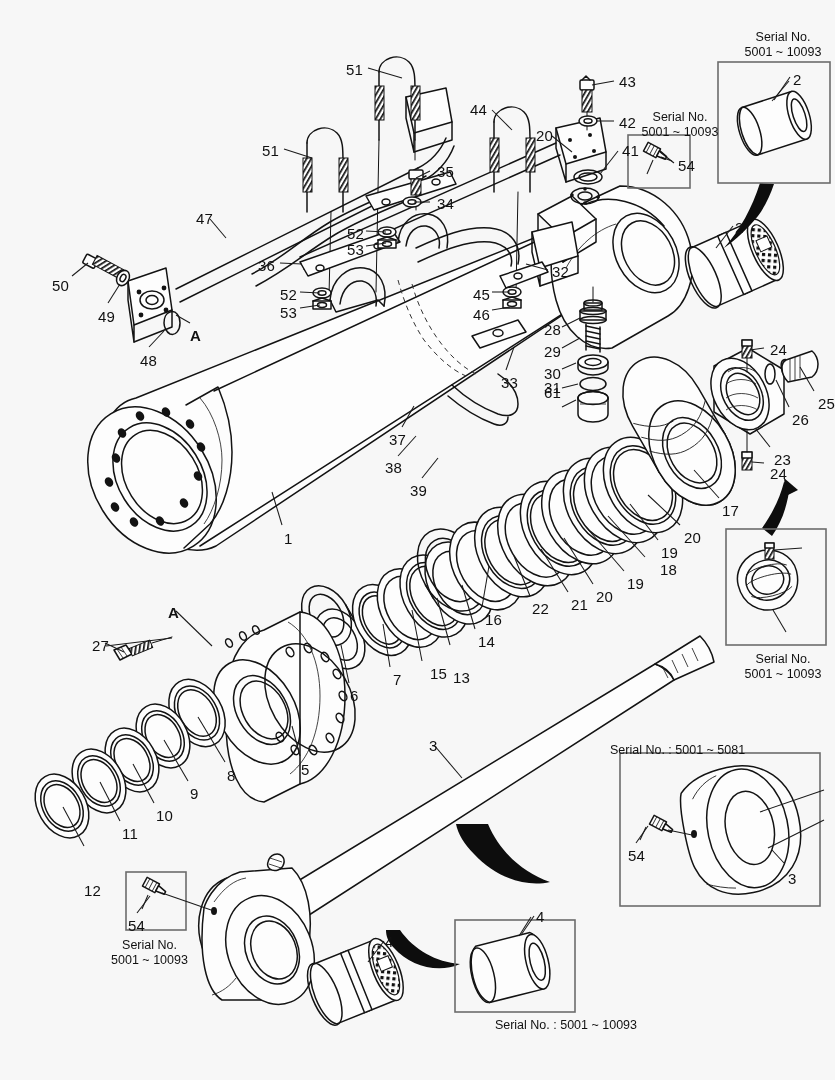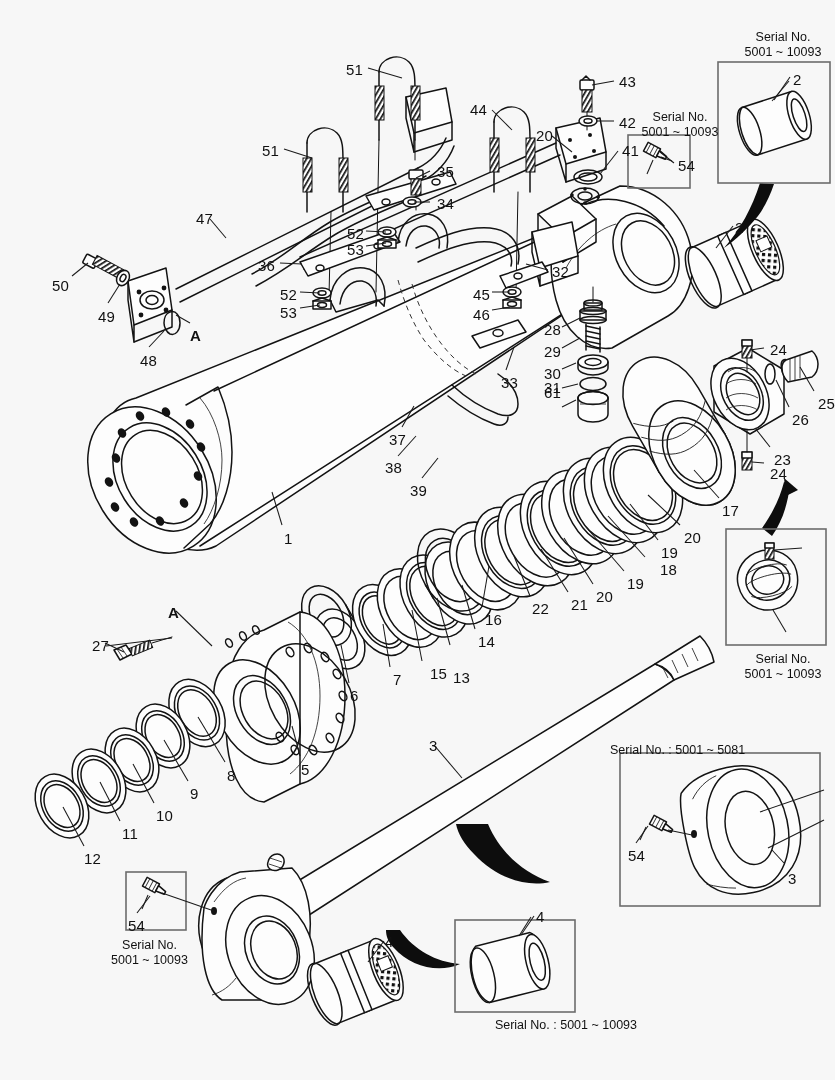--- a/index.html
+++ b/index.html
@@ -777,21 +777,21 @@
       <div class="lbl" style="left: 430px; top: 666px; text-align: right;">15</div>
       <div class="lbl" style="left: 92px; top: 638px;">27</div>
       <div class="lbl" style="left: 393px; top: 672px;">7</div>
       <div class="lbl" style="left: 350px; top: 688px;">6</div>
       <div class="lbl" style="left: 301px; top: 762px;">5</div>
       <div class="lbl" style="left: 227px; top: 768px;">8</div>
       <div class="lbl" style="left: 190px; top: 786px;">9</div>
       <div class="lbl" style="left: 429px; top: 738px;">3</div>
       <div class="lbl" style="left: 156px; top: 808px;">10</div>
       <div class="lbl" style="left: 122px; top: 826px;">11</div>
-      <div class="lbl" style="left: 84px; top: 851px; text-align: center;">12</div>
+      <div class="lbl" style="left: 84px; top: 883px; text-align: center;">12</div>
       <div class="lbl" style="left: 128px; top: 918px;">54</div>
       <div class="lbl" style="left: 628px; top: 848px;">54</div>
       <div class="lbl" style="left: 788px; top: 871px;">3</div>
       <div class="lbl" style="left: 385px; top: 934px;">4</div>
       <div class="lbl" style="left: 536px; top: 909px;">4</div>
     </div>
 <div id="note-layer">
       <div class="note" style="left: 728px; top: 30px; width: 110px; text-align: center;">Serial No.
 5001 ~ 10093</div>
       <div class="note" style="left: 625px; top: 110px; width: 110px; text-align: center;">Serial No.

